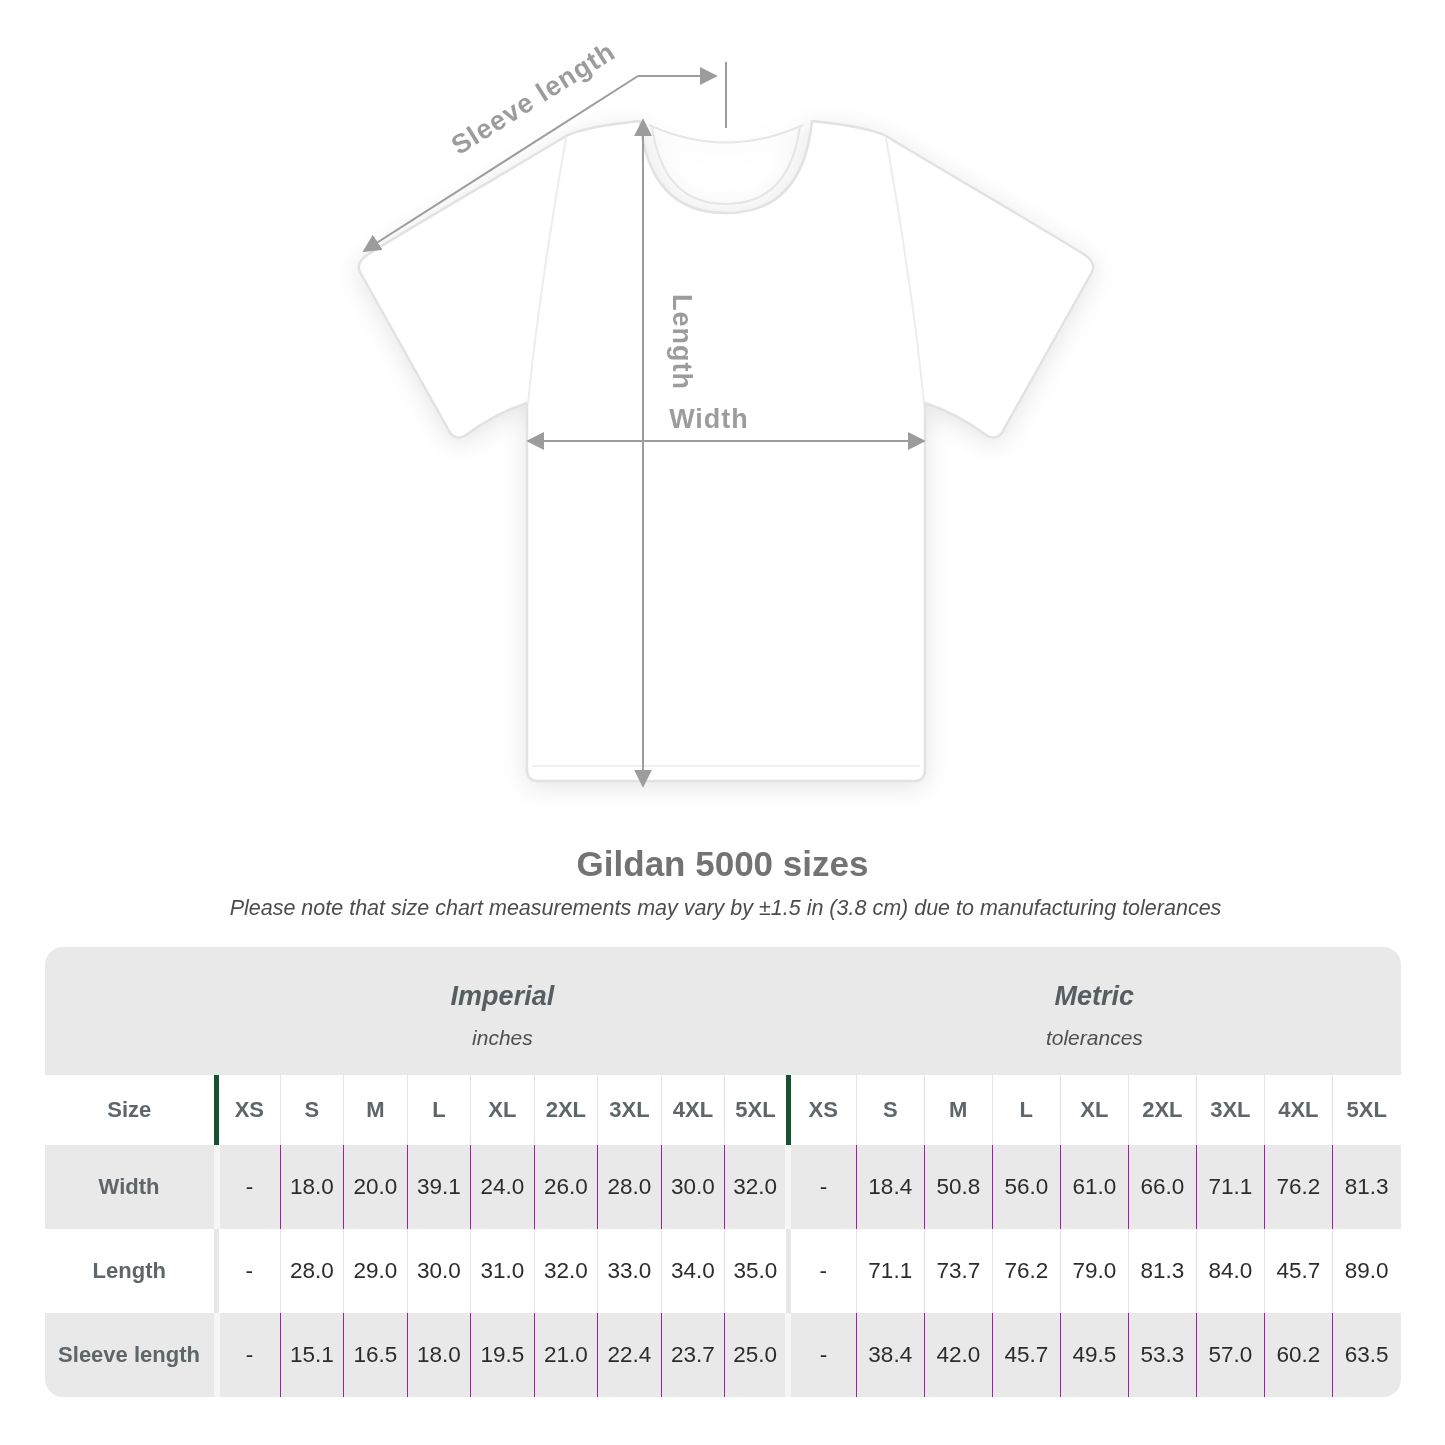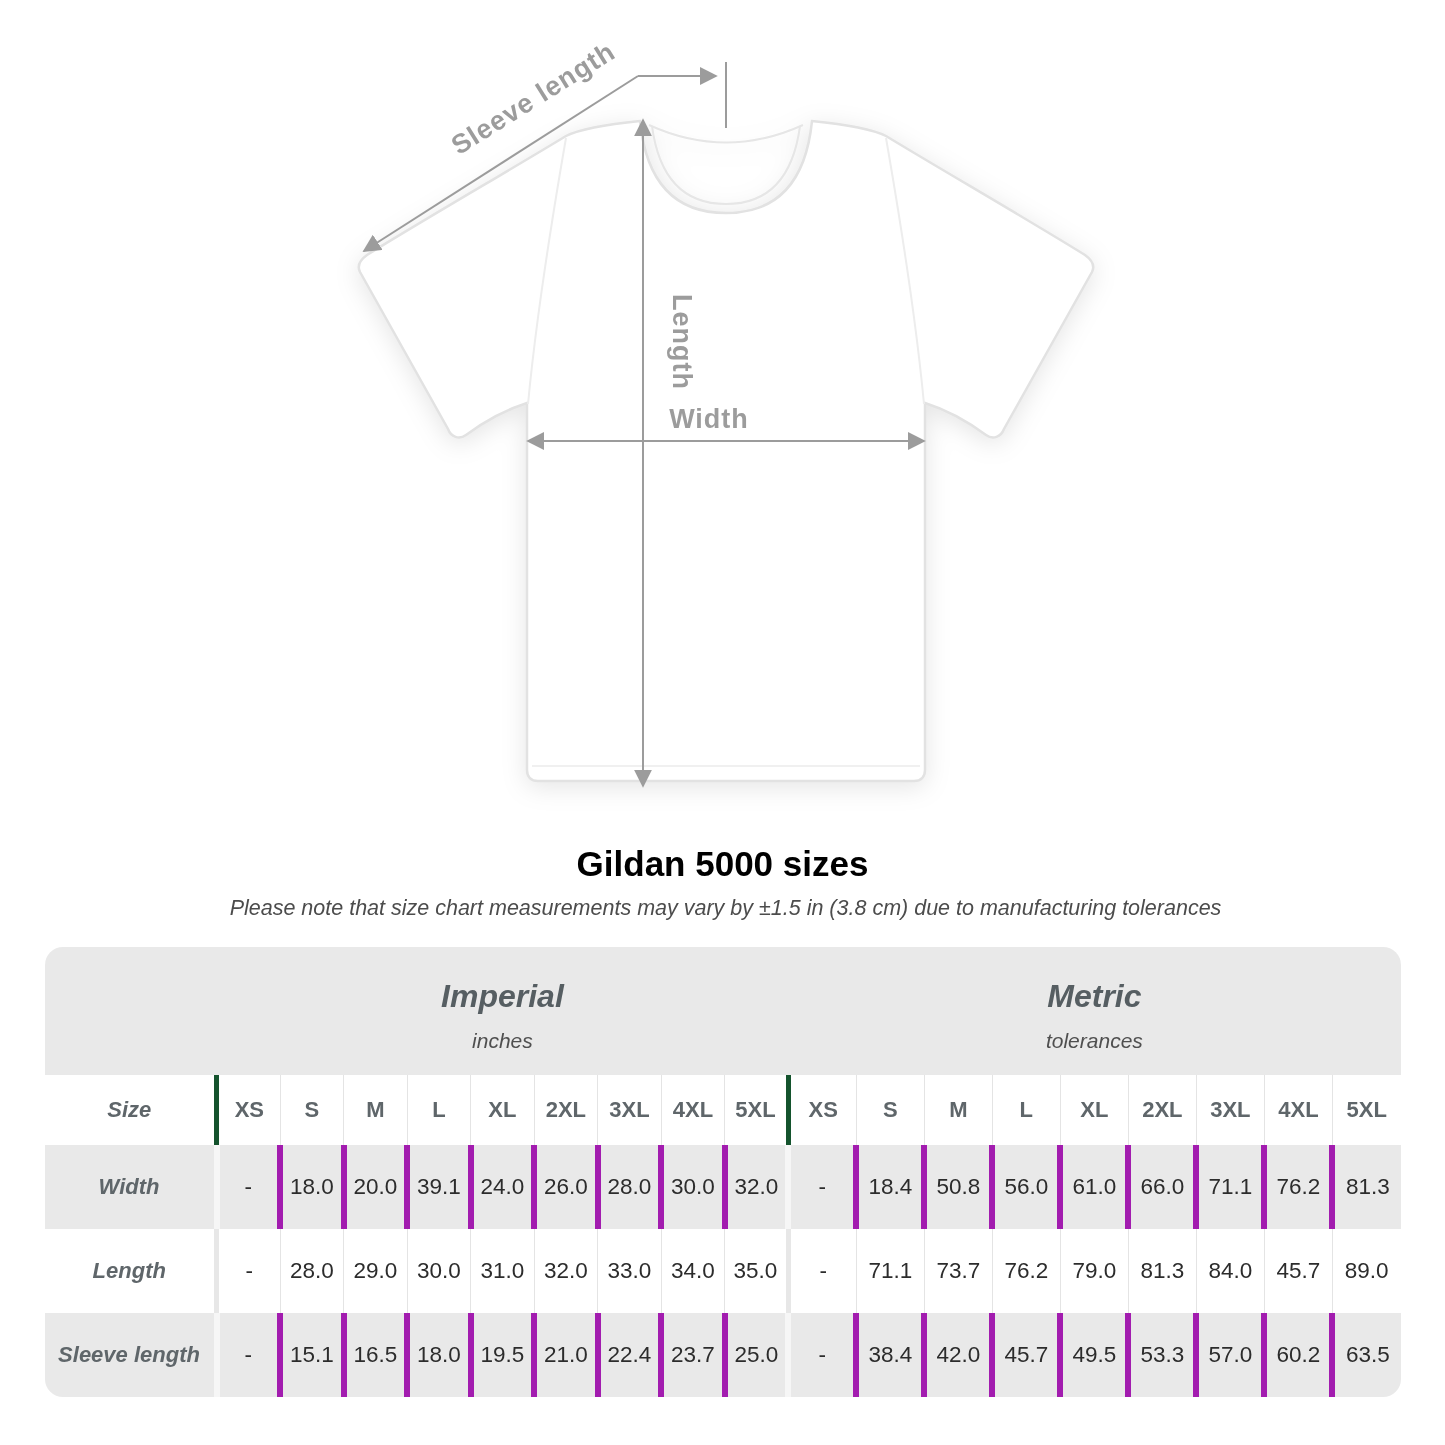--- a/index.html
+++ b/index.html
@@ -22,21 +22,21 @@
     font-size: 27px;
     letter-spacing: 1px;
   }
 
   
   .page-title {
     margin: 16px 0 0 0;
     text-align: center;
     font-size: 35px;
     font-weight: bold;
-    color: #000000;
+    color: #737373;
     font-family: "Liberation Sans", sans-serif;
   }
   .tolerance-note {
     margin: 12px 0 0 6px;
     text-align: center;
     font-style: italic;
     font-size: 21.5px;
     color: #4c4c4c;
   }
 
@@ -58,21 +58,21 @@
     padding: 0;
     font-family: "Liberation Sans", sans-serif;
   }
   
   tr.band td {
     background: #e9e9e9;
     height: 128px;
     border: none;
   }
   .gname {
-    font-size: 32px;
+    font-size: 27px;
     font-weight: bold;
     font-style: italic;
     color: #565e62;
     padding-top: 8px;
   }
   .gunit {
     font-size: 21px;
     font-style: italic;
     color: #4f4f4f;
     padding-top: 14px;
@@ -84,30 +84,29 @@
     font-size: 22px;
     font-weight: bold;
     color: #5f666a;
     border-left: 1px solid #e4e4e4;
   }
   tr.row-head th:first-child { border-left: none; }
   tr.row-head th.gsep { border-left: 5px solid #14532d; }
   
   tr.row-gray td, tr.row-gray th { background: #e9e9e9; height: 84px; }
   tr.row-white td, tr.row-white th { background: #ffffff; height: 84px; }
-  tr.row-gray td { border-left: 6px solid #a21caf; }
+  tr.row-gray td { border-left: 1px solid #a21caf; }
   tr.row-gray td.gsep { border-left: 6px solid #f6f6f6; }
   tr.row-white td { border-left: 1px solid #e4e4e4; }
   tr.row-white td.gsep { border-left: 5px solid #e7e7e7; }
   .size-table th.rowlabel {
     font-size: 22px;
     font-weight: bold;
     color: #5f666a;
     border-left: none;
-    font-style: italic;
   }
   .size-table td.val {
     font-size: 22.5px;
     color: #2c2c2c;
     font-weight: normal;
   }
 </style>
 </head>
 <body>
 

